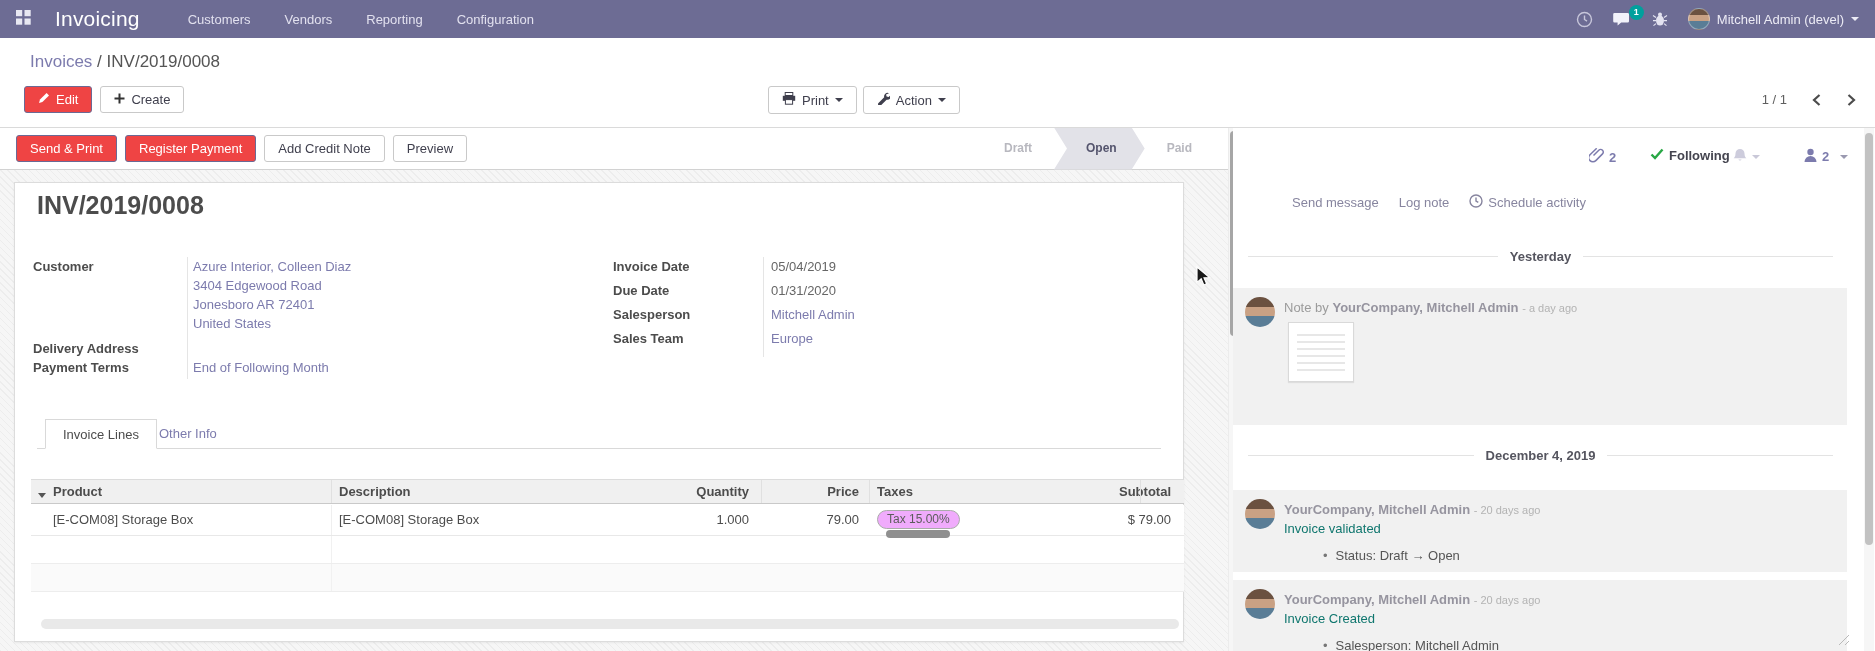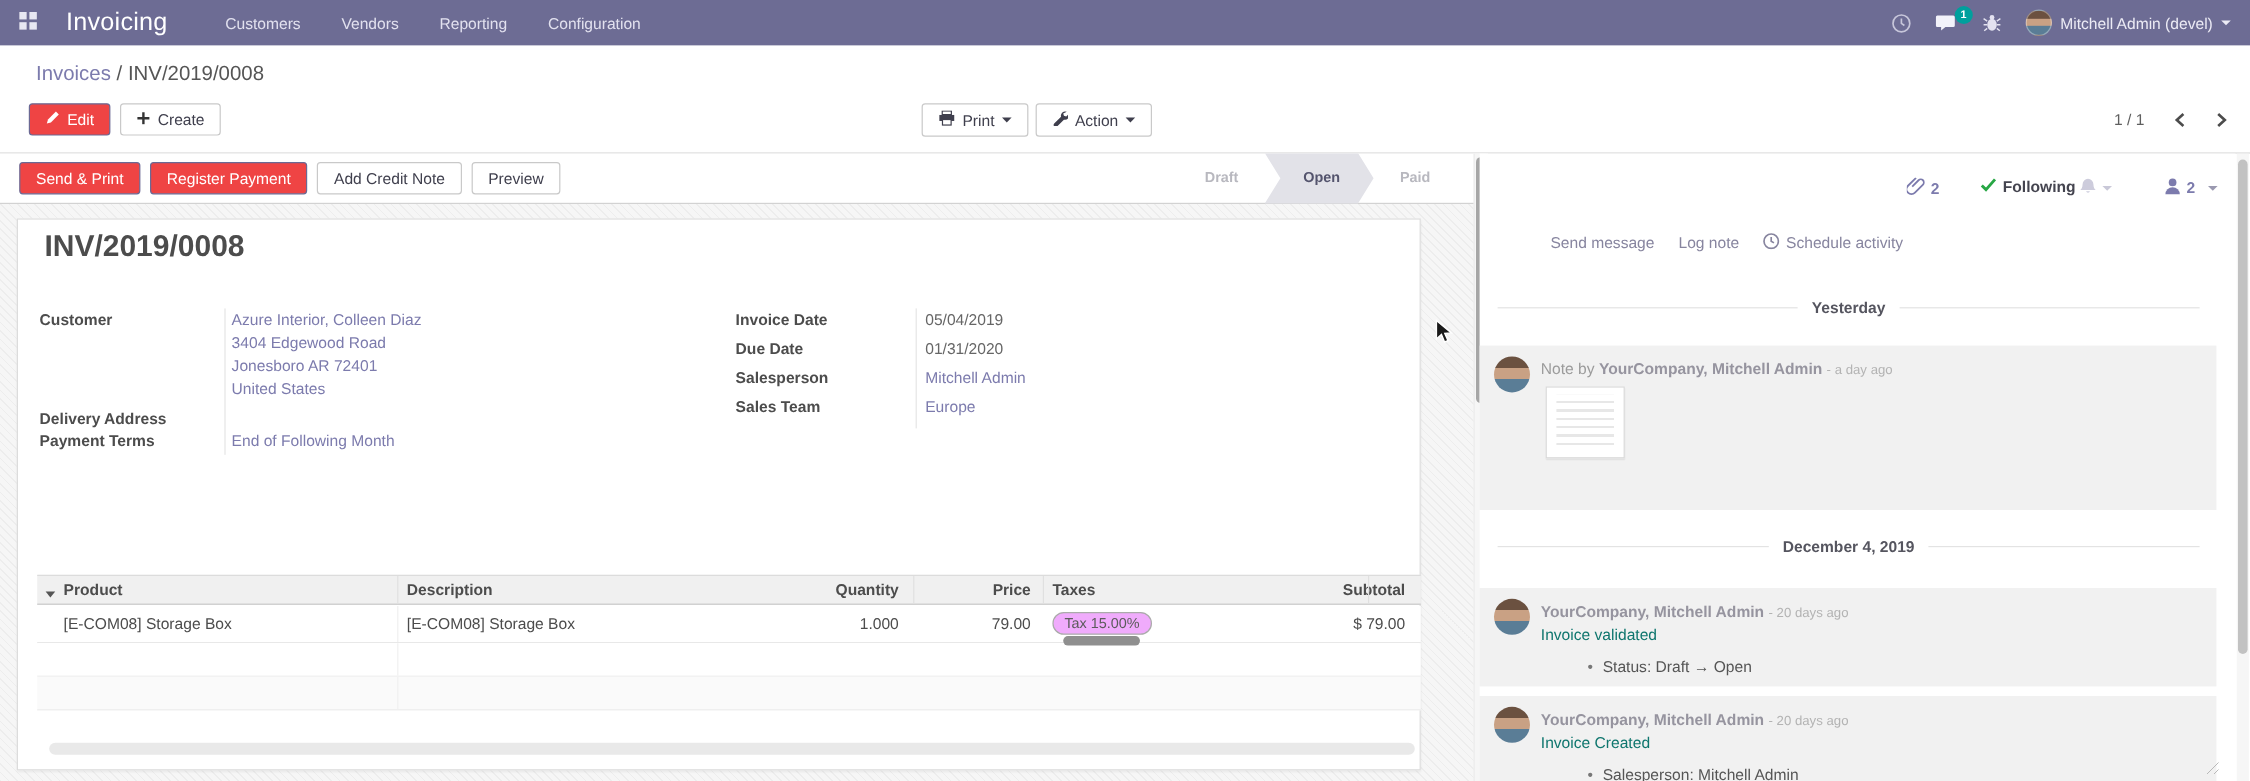--- a/index.html
+++ b/index.html
@@ -247,20 +247,24 @@
       <div class="fgroup-label" style="left:598px; top:76px;">Invoice Date</div>
       <div class="vsep" style="left:748px; top:74px; height:100px;"></div>
       <div class="fgroup-value" style="left:756px; top:76px;">05/04/2019</div>
       <div class="fgroup-label" style="left:598px; top:100px;">Due Date</div>
       <div class="fgroup-value" style="left:756px; top:100px;">01/31/2020</div>
       <div class="fgroup-label" style="left:598px; top:124px;">Salesperson</div>
       <div class="fgroup-value link" style="left:756px; top:124px;">Mitchell Admin</div>
       <div class="fgroup-label" style="left:598px; top:148px;">Sales Team</div>
       <div class="fgroup-value link" style="left:756px; top:148px;">Europe</div>
 
+      <div class="tabbar">
+        <span class="tab-active">Invoice Lines</span>
+        <span class="tab-link">Other Info</span>
+      </div>
 
       <div class="tbl-header">
         <span class="cell" style="left:7px; top:2px;"><span class="sort-caret"></span></span>
         <span class="cell" style="left:22px;">Product</span>
         <span class="cell" style="left:308px;">Description</span>
         <span class="cell" style="left:520px; width:198px; text-align:right;">Quantity</span>
         <span class="cell" style="left:738px; width:90px; text-align:right;">Price</span>
         <span class="cell" style="left:846px;">Taxes</span>
         <span class="cell" style="left:940px; width:200px; text-align:right;">Subtotal</span>
         <span class="colsep" style="left:300px;"></span>

